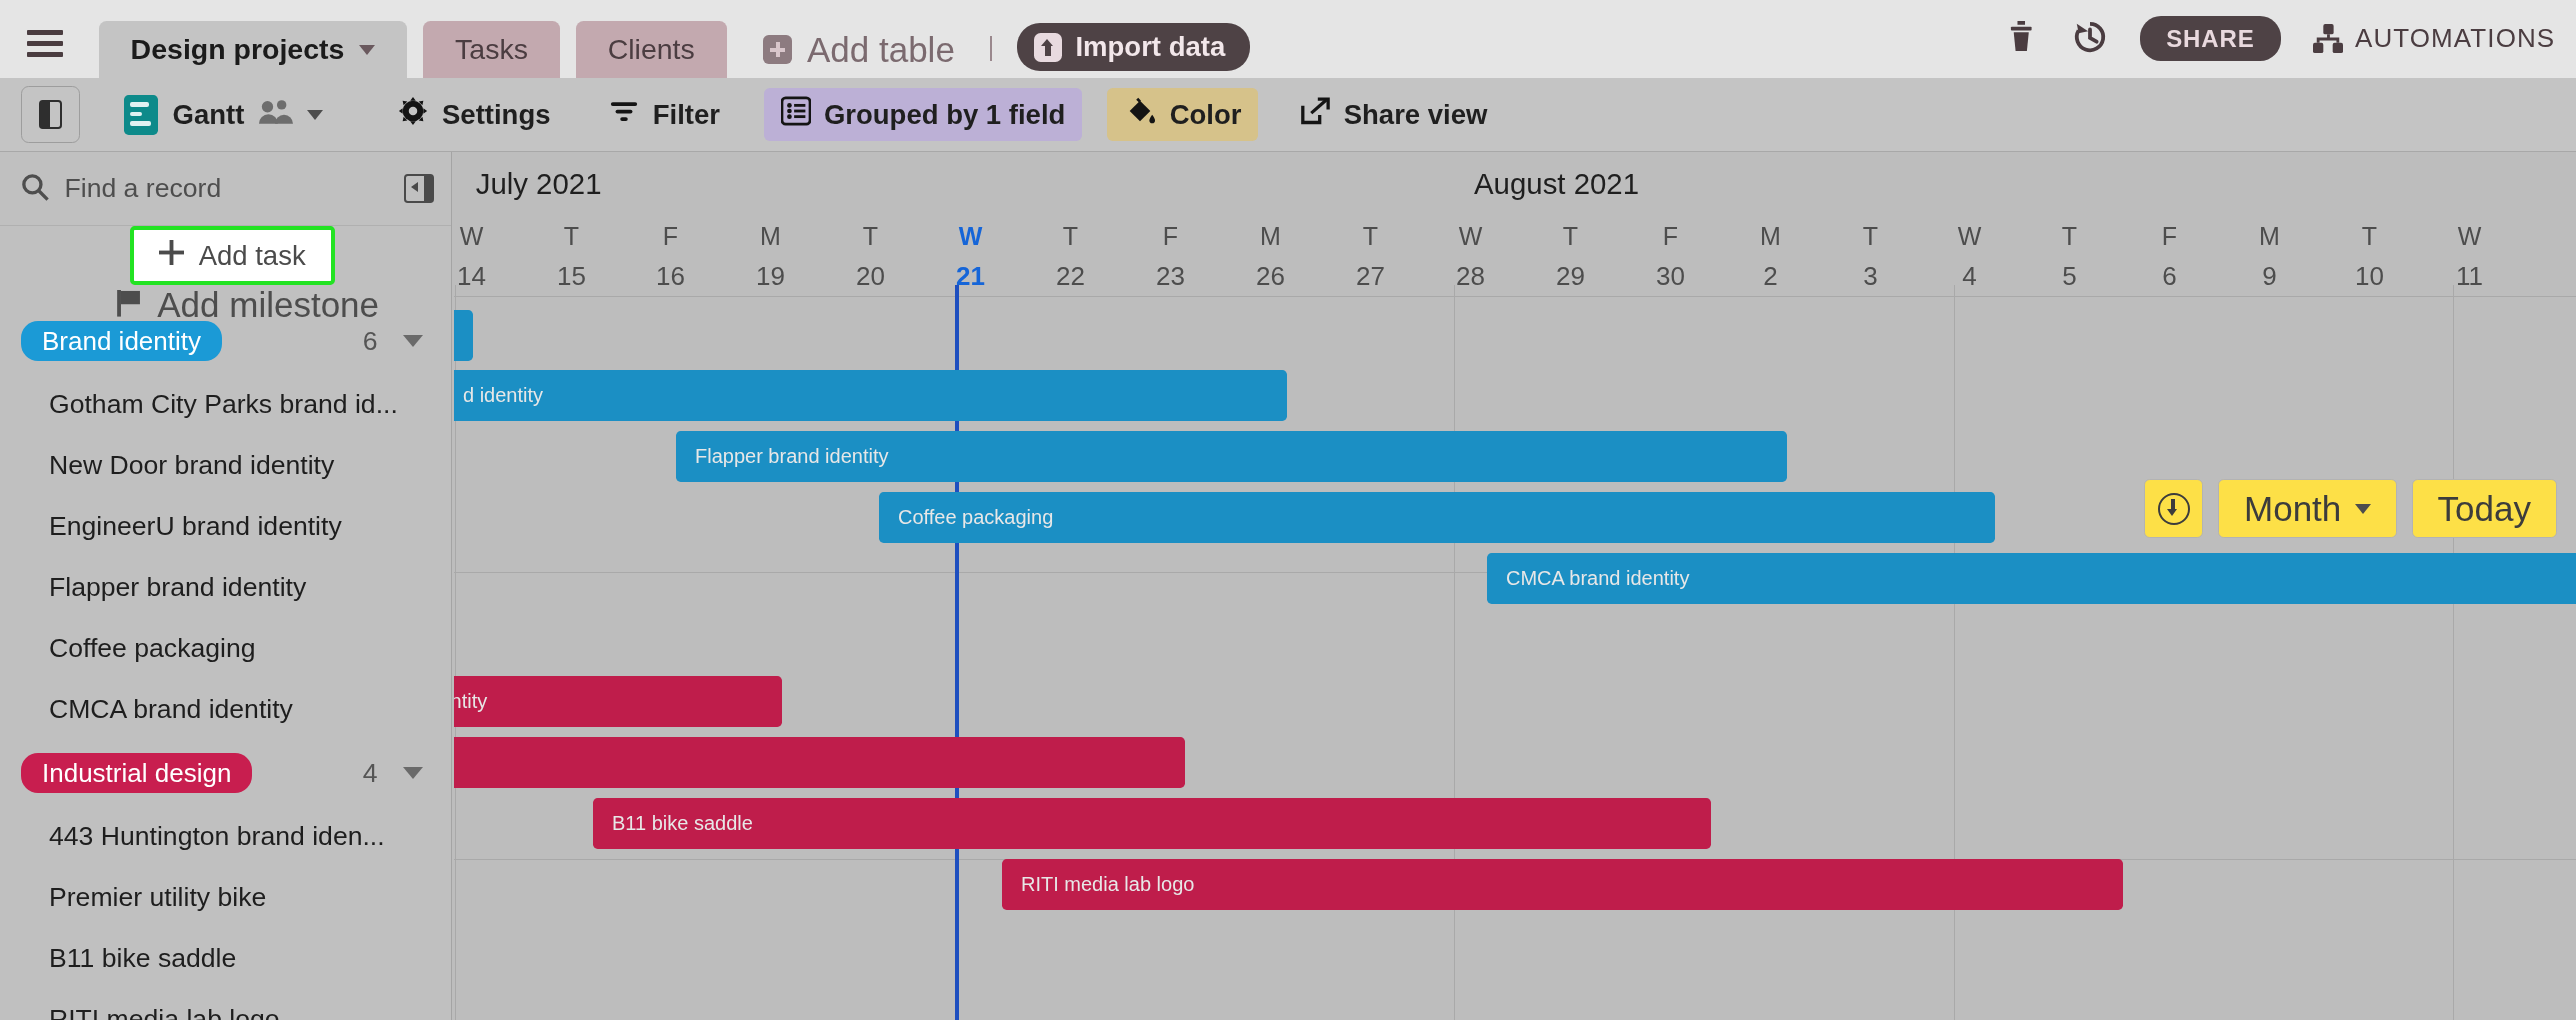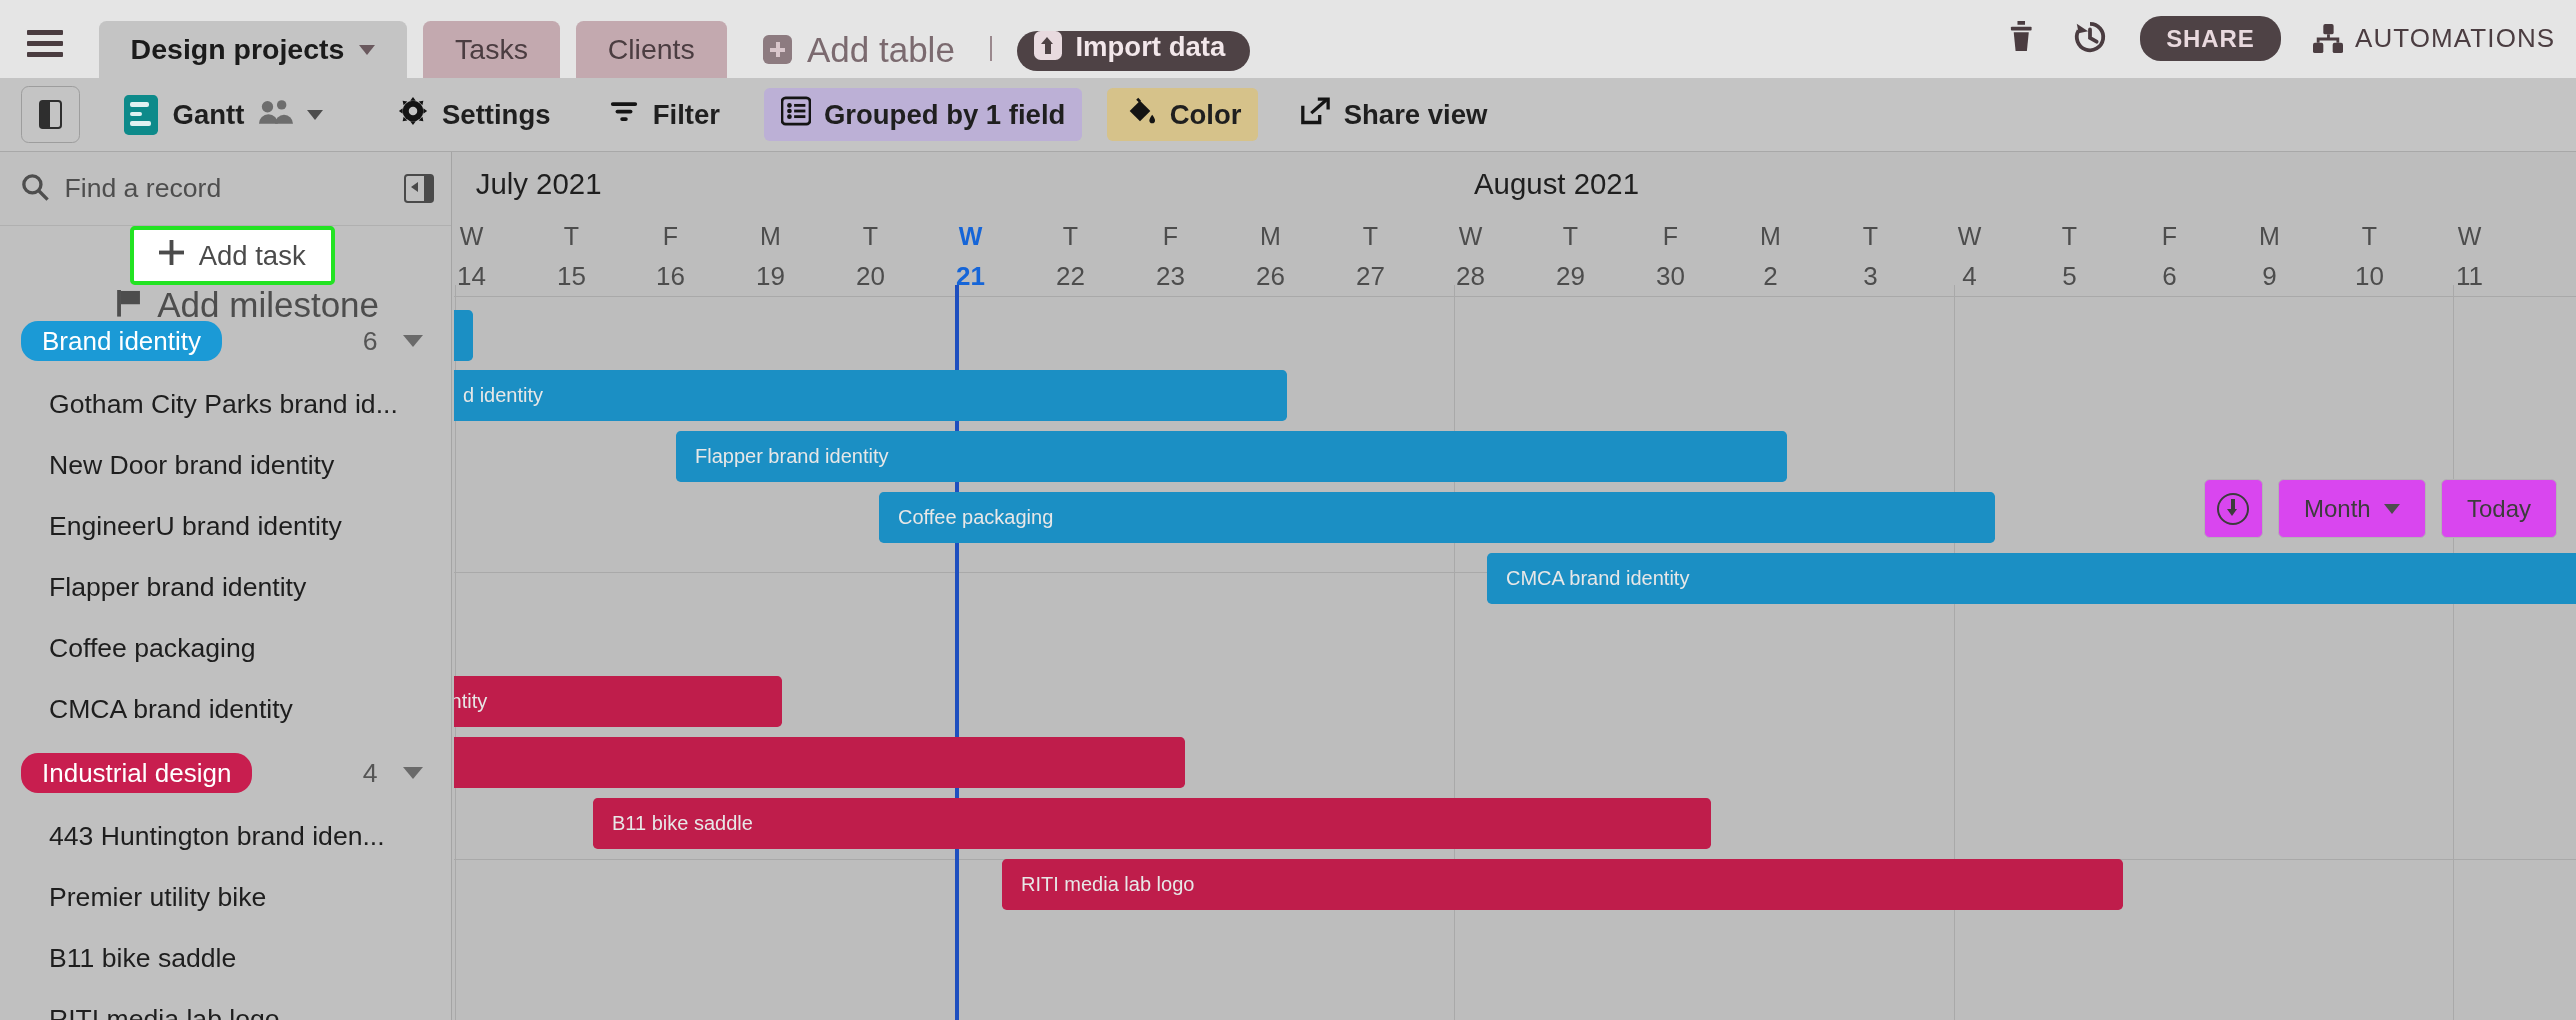--- a/index.html
+++ b/index.html
@@ -51,21 +51,21 @@
     position: relative; margin-right: 15px; flex: none;
   }
   .addtable .plusbox:before, .addtable .plusbox:after {
     content:""; position:absolute; background:#d9c6cb;
   }
   .addtable .plusbox:before { left: 6.6px; right: 6.6px; top: 12.3px; height: 4.7px; }
   .addtable .plusbox:after  { top: 6.6px; bottom: 6.6px; left: 12.3px; width: 4.7px; }
   .vbar { width: 1.9px; height: 25px; background: #9a888d; margin: 0 13.3px 17px 7.6px; }
 
   .importbtn {
-    display: flex; height: 40px;
+    display: flex; align-items: center; height: 48px;
     background: #4e4245; border-radius: 23px;
     padding: 0 25px 0 17px; margin-bottom: 6.6px;
     font-size: 27.5px; font-weight: bold; color: #f2e7ea; cursor: pointer;
     white-space: nowrap;
   }
   .importbtn .upicon {
     width: 28.5px; height: 28.5px; border-radius: 6.6px; background: #e8dadf;
     margin-right: 13.3px; position: relative; flex: none;
   }
   .importbtn .upicon:before {
@@ -197,23 +197,23 @@
   .bar {
     position:absolute; height: 51px; border-radius: 4.7px;
     display:flex; align-items:center; color: #e7e7e7; font-size: 20px;
     padding-left: 19px; white-space: nowrap; overflow:hidden; cursor: pointer;
   }
   .bar.blue { background: #1b8fc4; }
   .bar.red  { background: #bf1d4b; }
 
   .floatctl { position:absolute; top: 327px; right: 19px; display:flex; gap: 15px; }
   .fbtn {
-    background: #d946ef; border: 1.9px solid #b3b3b3; border-radius: 5.7px;
+    background: #fde047; border: 1.9px solid #b3b3b3; border-radius: 5.7px;
     height: 59px; display:flex; align-items:center; justify-content:center;
-    padding: 0 25px; font-size: 24px; color:#3c3c3c; cursor: pointer; white-space: nowrap;
+    padding: 0 25px; font-size: 35px; color:#3c3c3c; cursor: pointer; white-space: nowrap;
   }
   .fbtn.sq { width: 59px; padding: 0; }
   .dlcircle { width: 32px; height: 32px; border: 2.8px solid #3c3c3c; border-radius: 50%; position: relative; }
   .dlcircle:before { content:""; position:absolute; left: 11.4px; top: 4.7px; width: 3.8px; height: 12.3px; background:#3c3c3c; }
   .dlcircle:after  { content:""; position:absolute; left: 7.6px; top: 14.2px;
      border-left: 5.7px solid transparent; border-right: 5.7px solid transparent; border-top: 7.6px solid #3c3c3c; }
 </style>
 </head>
 <body>
 

